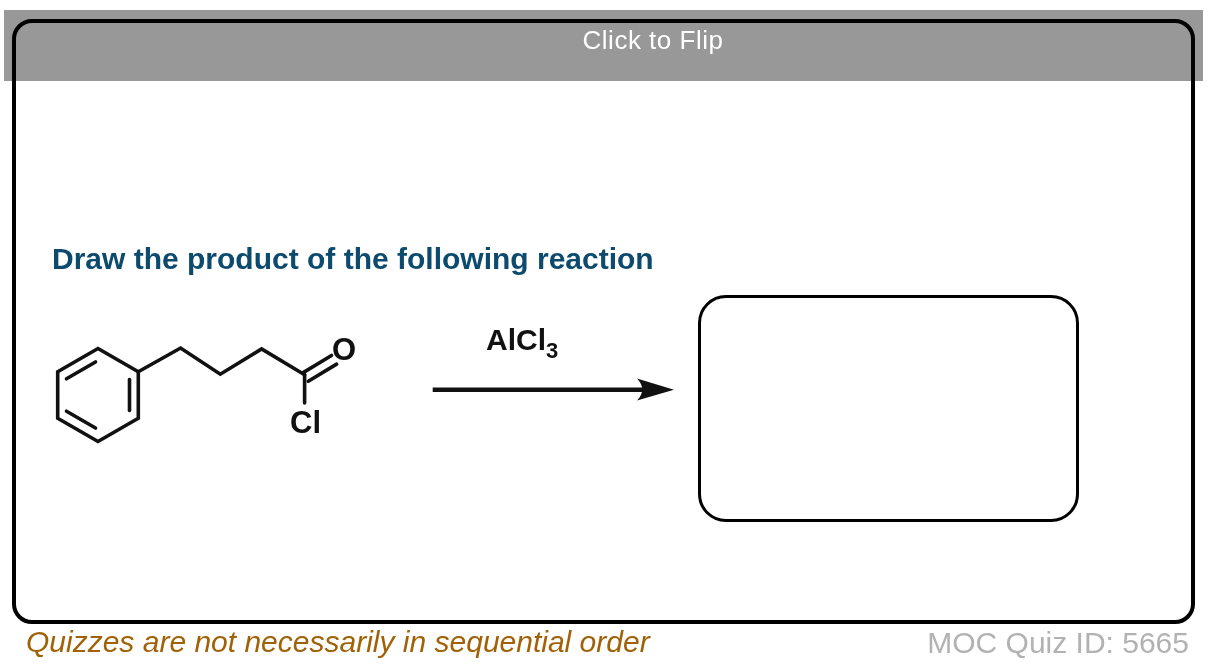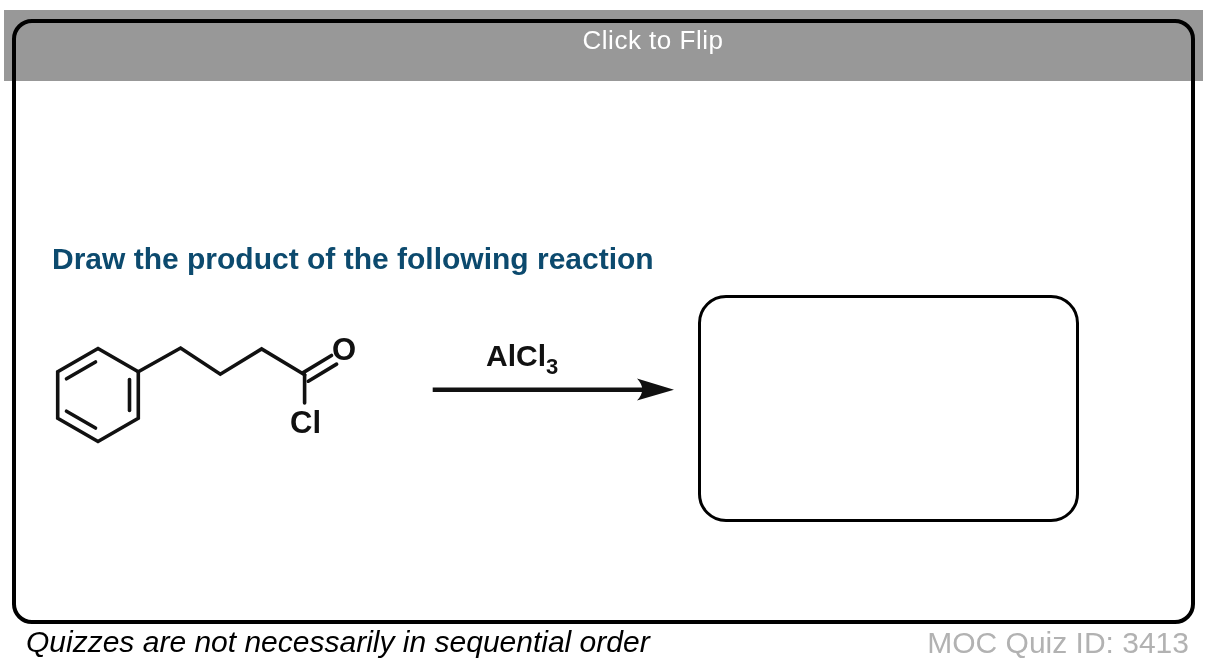--- a/index.html
+++ b/index.html
@@ -7,23 +7,23 @@
        font-family:"Liberation Sans", sans-serif;}
   .band{position:absolute;left:4px;top:10px;width:1199px;height:71px;background:#989898;}
   .title{position:absolute;left:0;top:25px;width:1210px;text-align:center;
          color:#ffffff;font-size:26px;font-weight:400;letter-spacing:0.5px;padding-left:48px;}
   .card{position:absolute;left:12px;top:19px;width:1183px;height:605px;
         border:4px solid #000;border-radius:20px;box-sizing:border-box;background:transparent;}
   .heading{position:absolute;left:52px;top:242px;font-size:30px;font-weight:bold;color:#0c4a6e;
            letter-spacing:0px;}
   .answer{position:absolute;left:698px;top:295px;width:381px;height:227px;
           border:3.5px solid #000;border-radius:28px;box-sizing:border-box;}
-  .alcl{position:absolute;left:486px;top:339px;font-size:30px;font-weight:bold;color:#111;}
+  .alcl{position:absolute;left:486px;top:323px;font-size:30px;font-weight:bold;color:#111;}
   .alcl sub{font-size:22px;vertical-align:baseline;position:relative;top:8px;}
-  .fleft{position:absolute;left:26px;top:625px;font-size:30px;font-style:italic;color:#000000;}
+  .fleft{position:absolute;left:26px;top:625px;font-size:30px;font-style:italic;color:#a16207;}
   .fright{position:absolute;right:21px;top:626px;font-size:30px;color:#b2b2b2;}
   svg{position:absolute;left:0;top:0;}
 </style>
 </head>
 <body>
   <div class="band"></div>
   <div class="card"></div>
   <div class="answer"></div>
   <div class="title">Click to Flip</div>
   <div class="heading">Draw the product of the following reaction</div>
@@ -45,13 +45,13 @@
     </g>
 
     <text x="332" y="360" font-family="Liberation Sans, sans-serif" font-size="31" font-weight="bold" fill="#111">O</text>
     <text x="290" y="432.5" font-family="Liberation Sans, sans-serif" font-size="31" font-weight="bold" fill="#111">Cl</text>
 
     <line x1="432.7" y1="389.7" x2="648" y2="389.7" stroke="#111" stroke-width="4.6"></line>
     <path d="M674 389.7 L637 378.6 Q647.5 389.7 637 400.6 Z" fill="#111"></path>
   </svg>
   <div class="alcl">AlCl<sub>3</sub></div>
   <div class="fleft">Quizzes are not necessarily in sequential order</div>
-  <div class="fright">MOC Quiz ID: 3413</div>
+  <div class="fright">MOC Quiz ID: 5665</div>
 
 </body></html>

